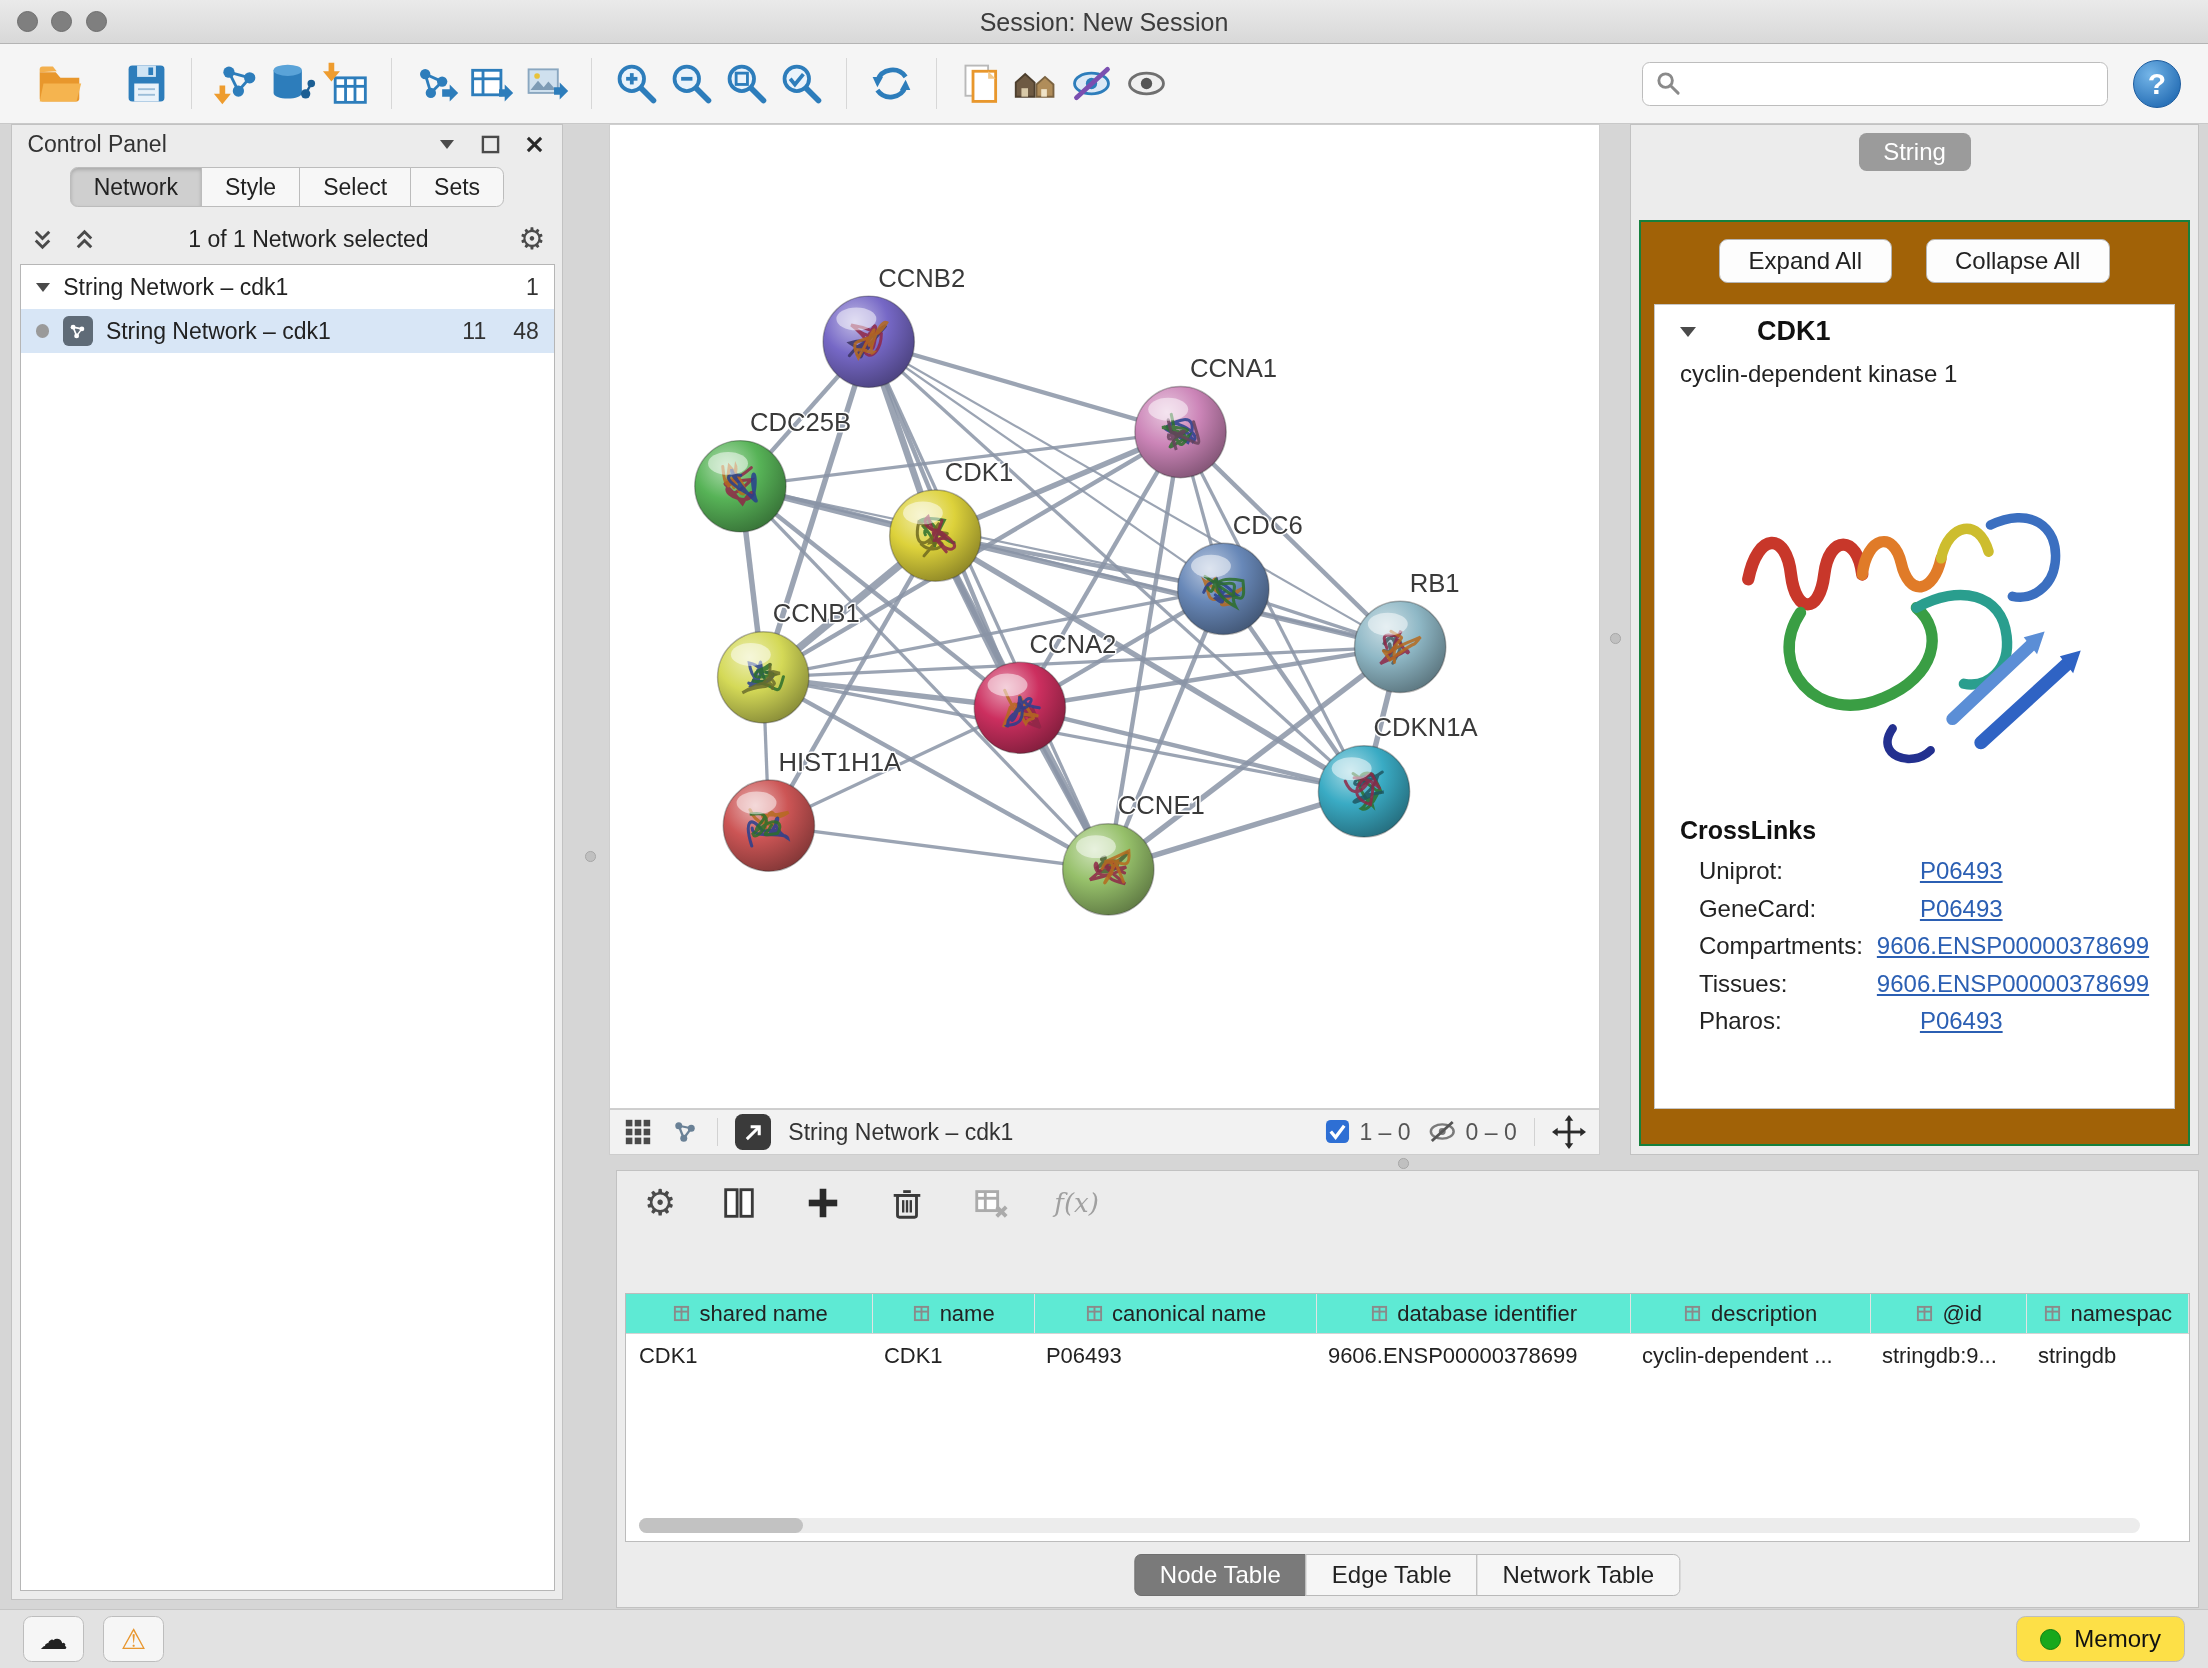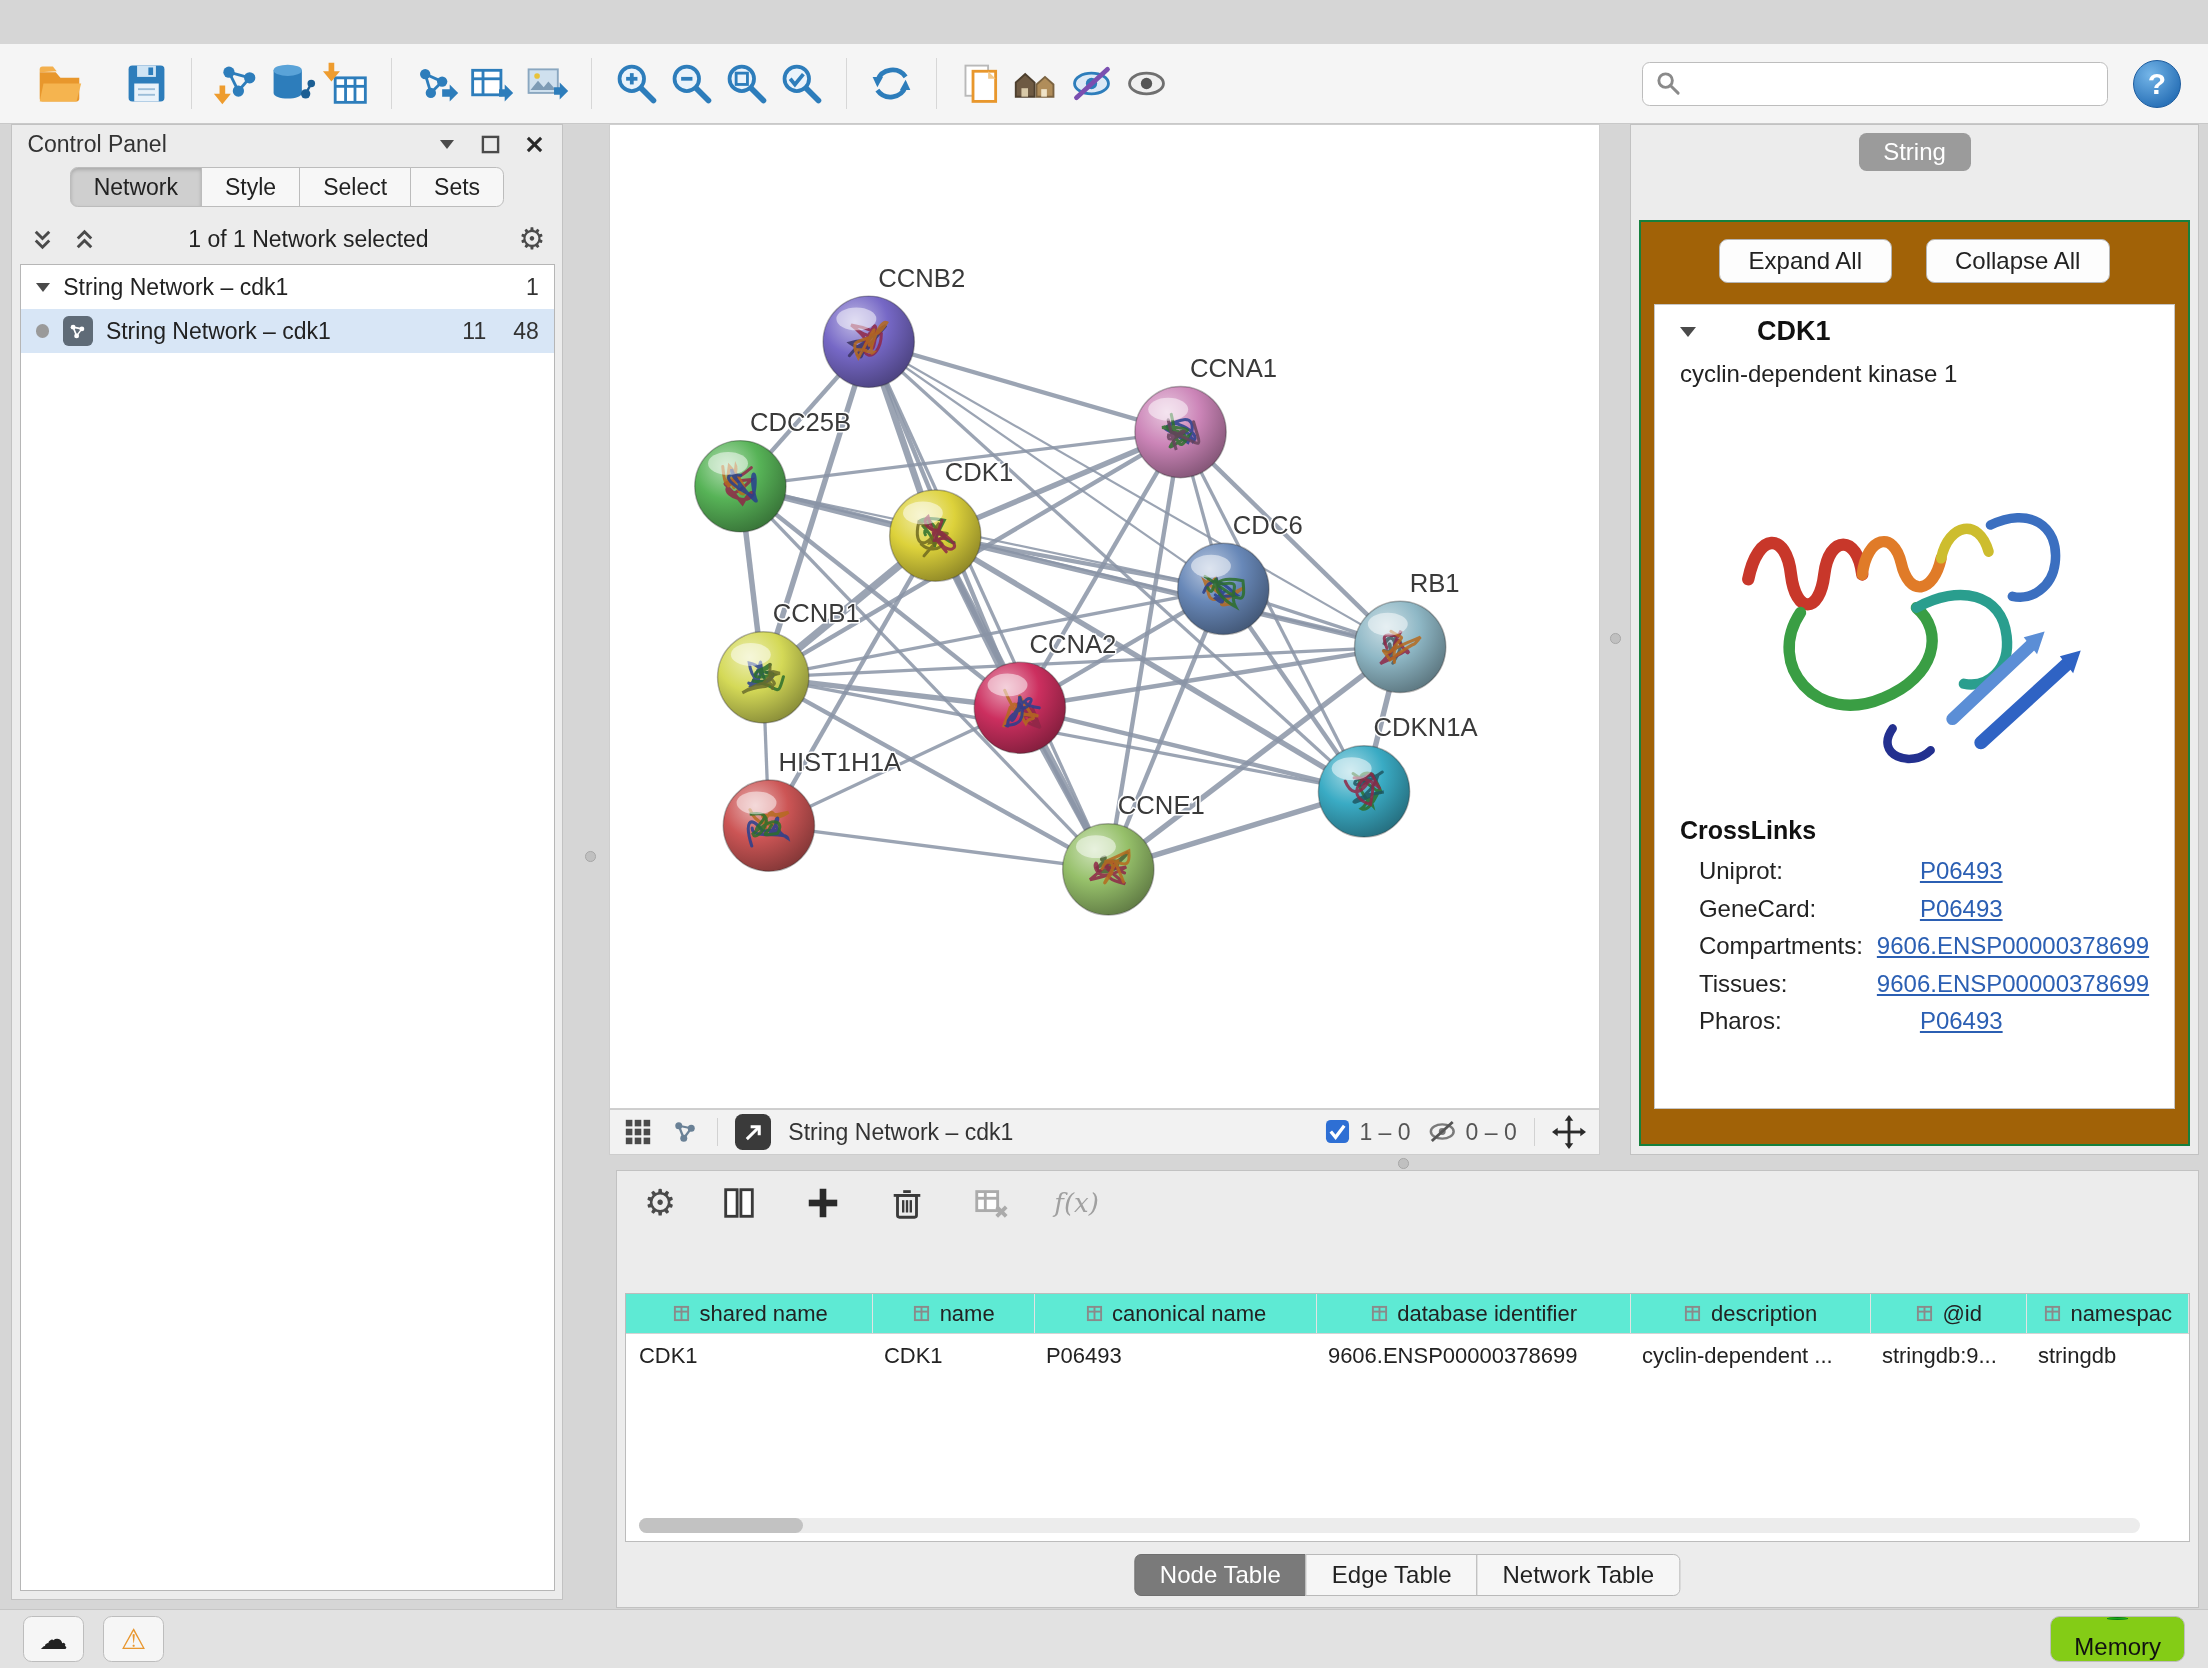--- a/index.html
+++ b/index.html
@@ -117,32 +117,40 @@
   .ttab.selected { background:#7a7a7a; color:#fff; border-color:#6f6f6f; }
 
   
   .status-bar { position:absolute; left:0; bottom:0; width:100%; height:59px; background:#e2e2e2;
                 display:flex; align-items:center; padding:0 23px; gap:19px; border-top:1px solid #c6c6c6; }
   .sb-btn { height:46px; min-width:61px; background:#f6f6f6; border:1px solid #bdbdbd; border-radius:8.6px;
             display:flex; align-items:center; justify-content:center; font-size:28.5px;
             font-family:"DejaVu Sans", sans-serif; }
   .warn { color:#e8962e; }
   .memory-btn { margin-left:auto; height:46px; padding:0 23px; display:flex; gap:13.3px; align-items:center;
-                background:#84cc16; border:1px solid #bdbdbd; border-radius:9.5px; font-size:24px; color:#111;
-                font-family:"Liberation Sans", sans-serif;flex-direction:column; }
+                background:#fde047; border:1px solid #bdbdbd; border-radius:9.5px; font-size:24px; color:#111;
+                font-family:"Liberation Sans", sans-serif; }
   .green-dot { width:21px; height:21px; border-radius:50%; background:#18a81c; border:1px solid #0d7d10; }
 
   .split-dot { position:absolute; width:10.5px; height:10.5px; border-radius:50%; background:#c0c0c0;
                border:1px solid #a8a8a8; }
 </style>
 </head>
 <body>
 
 <div class="app">
 
+  <div class="titlebar">
+    <div class="traffic">
+      <div class="light"></div>
+      <div class="light"></div>
+      <div class="light"></div>
+    </div>
+    <div class="title-text">Session: New Session</div>
+  </div>
 
   <div class="toolbar">
     <div class="tb-gap"></div>
     <div class="tb-btn">
       <svg width="49" height="49" viewBox="0 0 52 52">
         <path d="M5 14 v-3 a3 3 0 0 1 3-3 h11 l4 5 z" fill="#f3b04e"></path>
         <path d="M5 14 h17 l5 6 h20 v22 a3 3 0 0 1 -3 3 H8 a3 3 0 0 1 -3 -3 z" fill="#e8972c"></path>
         <path d="M9 26 h40 l-5 19 H5 z" fill="#f5b44f"></path>
       </svg>
     </div>

